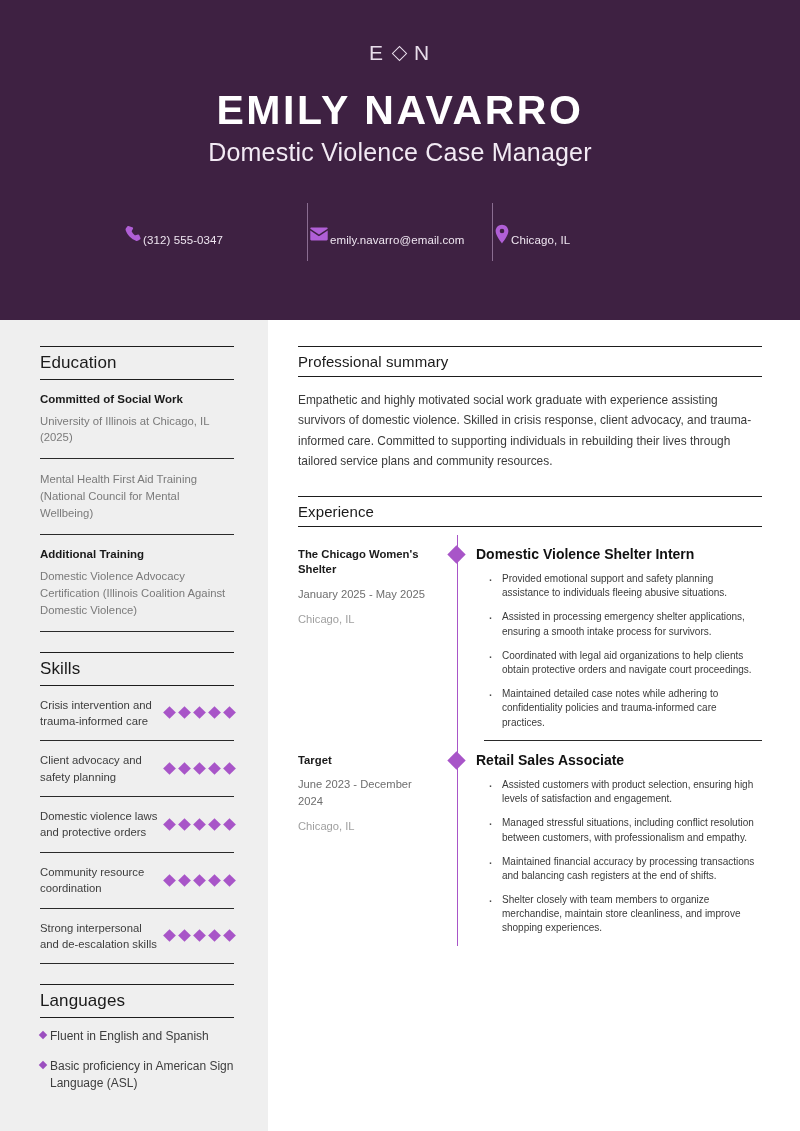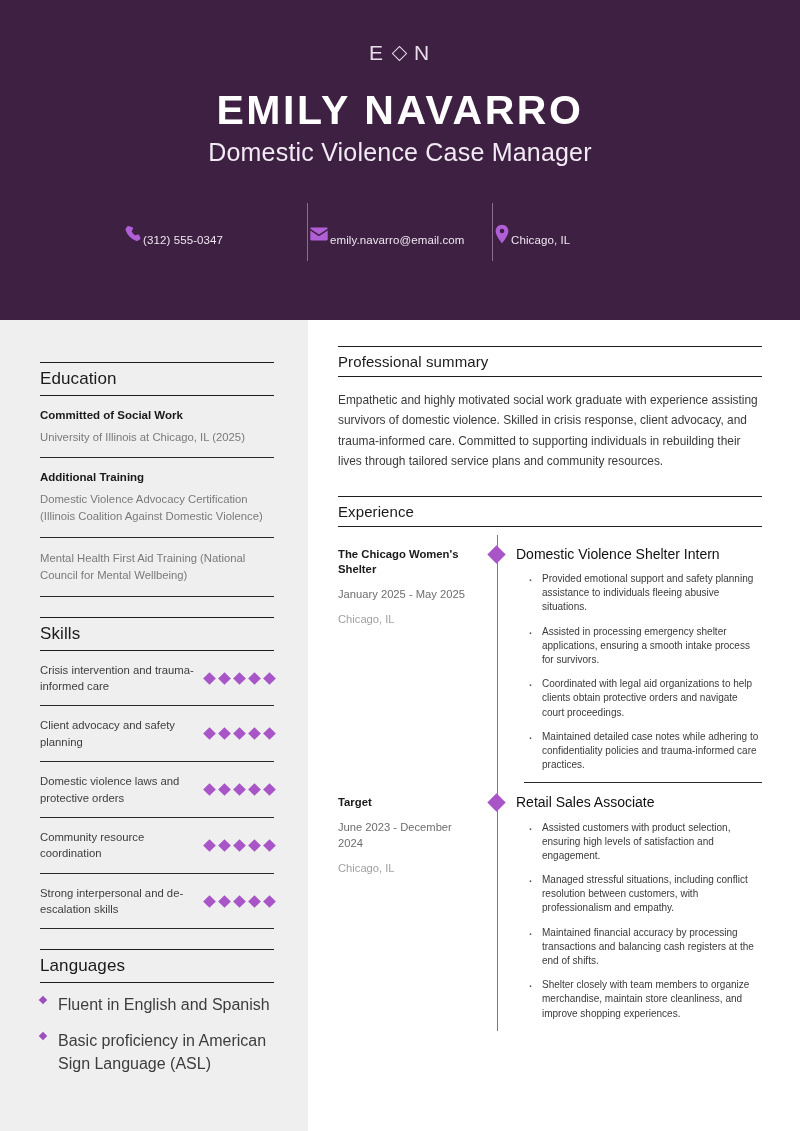--- a/index.html
+++ b/index.html
@@ -103,23 +103,23 @@
   }
 
   
   .body {
     display: flex;
     height: 811px;
     align-items: stretch;
   }
 
   .sidebar {
-    width: 308px;
+    width: 268px;
     background: #EFEFEF;
-    padding: 42px 34px 0 40px;
+    padding: 26px 34px 0 40px;
   }
 
   .main {
     flex: 1;
     background: #ffffff;
     padding: 26px 38px 0 30px;
   }
 
   
   .section { margin-bottom: 20px; }
@@ -174,23 +174,23 @@
     width: 9px; height: 9px;
     transform: rotate(45deg);
     background: #A855C8;
   }
 
   
   .lang-list { padding-top: 10px; }
   .lang-item {
     display: flex;
     align-items: flex-start;
-    gap: 12px;
+    gap: 4px;
     margin-bottom: 12px;
-    font-size: 16px;
+    font-size: 12px;
     color: #3d3d3d;
     line-height: 1.45;
   }
   .lang-bullet {
     width: 6px; height: 6px;
     background: #9B4FBF;
     transform: rotate(45deg);
     margin-top: 4px;
     flex-shrink: 0;
   }
@@ -257,21 +257,21 @@
     transform: rotate(45deg);
   }
 
   .exp-right {
     flex: 1;
     padding-top: 10px;
     padding-left: 8px;
   }
   .exp-role {
     font-size: 14px;
-    font-weight: 400;
+    font-weight: 700;
     color: #111111;
     line-height: 1.3;
     margin-bottom: 9px;
   }
   .exp-bullets { list-style: none; padding-left: 10px; }
   .exp-bullets li {
     position: relative;
     padding-left: 16px;
     font-size: 10px;
     line-height: 1.42;
@@ -351,26 +351,26 @@
 
       <div class="section">
         <div class="sec-head">Education</div>
 
         <div class="edu-entry">
           <div class="edu-degree">Committed of Social Work</div>
           <div class="edu-school">University of Illinois at Chicago, IL (2025)</div>
         </div>
 
         <div class="edu-entry">
+          <div class="edu-school">Mental Health First Aid Training (National Council for Mental Wellbeing)</div>
+        </div>
+
+        <div class="edu-entry">
           <div class="edu-degree">Additional Training</div>
           <div class="edu-school">Domestic Violence Advocacy Certification (Illinois Coalition Against Domestic Violence)</div>
-        </div>
-
-        <div class="edu-entry">
-          <div class="edu-school">Mental Health First Aid Training (National Council for Mental Wellbeing)</div>
         </div>
       </div>
 
       <div class="section">
         <div class="sec-head">Skills</div>
 
         <div class="skill-row">
           <div class="skill-name">Crisis intervention and trauma-informed care</div>
           <div class="skill-dots">
             <span class="dia"></span>

